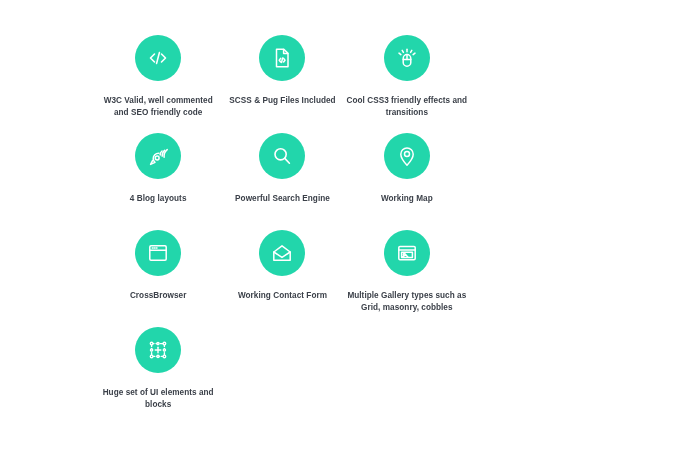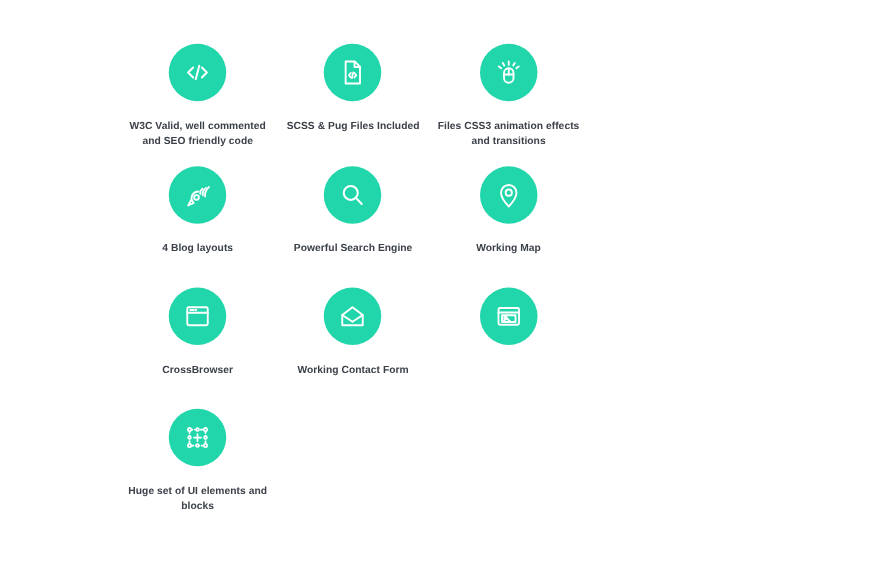--- a/index.html
+++ b/index.html
@@ -88,21 +88,21 @@
         <rect x="8.2" y="8.6" width="7.6" height="11.6" rx="3.8"></rect>
         <line x1="12" y1="8.6" x2="12" y2="13.6"></line>
         <line x1="8.2" y1="13.6" x2="15.8" y2="13.6"></line>
         <line x1="12" y1="5.8" x2="12" y2="3.2"></line>
         <line x1="8.4" y1="6.4" x2="7.2" y2="4.3"></line>
         <line x1="15.6" y1="6.4" x2="16.8" y2="4.3"></line>
         <line x1="5.9" y1="8.6" x2="4.0" y2="7.1"></line>
         <line x1="18.1" y1="8.6" x2="20.0" y2="7.1"></line>
       </svg>
     </div>
-    <div class="feature-label">Files CSS3 animation effects and transitions</div>
+    <div class="feature-label">Cool CSS3 friendly effects and transitions</div>
   </div>
 
   <div class="feature-item">
     <div class="icon-circle">
       <svg viewBox="0 0 24 24" fill="none" stroke="#ffffff" stroke-width="1.5" stroke-linecap="round" stroke-linejoin="round">
         <path d="M12.6 9.2 C9.6 9.2 7.2 11.6 7.2 14.6 C7.2 16.2 7.9 17.5 9.0 18.4 L4.6 20.4 L6.8 16.2"></path>
         <circle cx="11.2" cy="14.0" r="1.9"></circle>
         <path d="M14.2 11.0 A4.3 4.3 0 0 1 16.0 7.0"></path>
         <path d="M16.2 12.2 A6.6 6.6 0 0 1 18.7 6.3"></path>
         <path d="M18.1 13.2 A8.8 8.8 0 0 1 21.2 5.6"></path>
@@ -157,20 +157,21 @@
   <div class="feature-item">
     <div class="icon-circle">
       <svg viewBox="0 0 24 24" fill="none" stroke="#ffffff" stroke-width="1.5" stroke-linecap="round" stroke-linejoin="round">
         <rect x="3.8" y="5.4" width="16.4" height="13.4" rx="1.2"></rect>
         <line x1="3.8" y1="9.0" x2="20.2" y2="9.0"></line>
         <rect x="6.6" y="11.2" width="10.8" height="5.4"></rect>
         <circle cx="9.3" cy="13.4" r="1.0"></circle>
         <polyline points="7.2,16.2 10.6,13.6 13.0,16.2"></polyline>
       </svg>
     </div>
+    <div class="feature-label">Multiple Gallery types such as Grid, masonry, cobbles</div>
   </div>
 
 
 
   <div class="feature-item">
     <div class="icon-circle">
       <svg viewBox="0 0 24 24" fill="none" stroke="#ffffff" stroke-width="1.4" stroke-linecap="round" stroke-linejoin="round">
         <rect x="5.6" y="5.6" width="12.8" height="12.8" stroke-dasharray="2.4 2.0"></rect>
         <line x1="12" y1="9.2" x2="12" y2="14.8"></line>
         <line x1="9.2" y1="12" x2="14.8" y2="12"></line>

